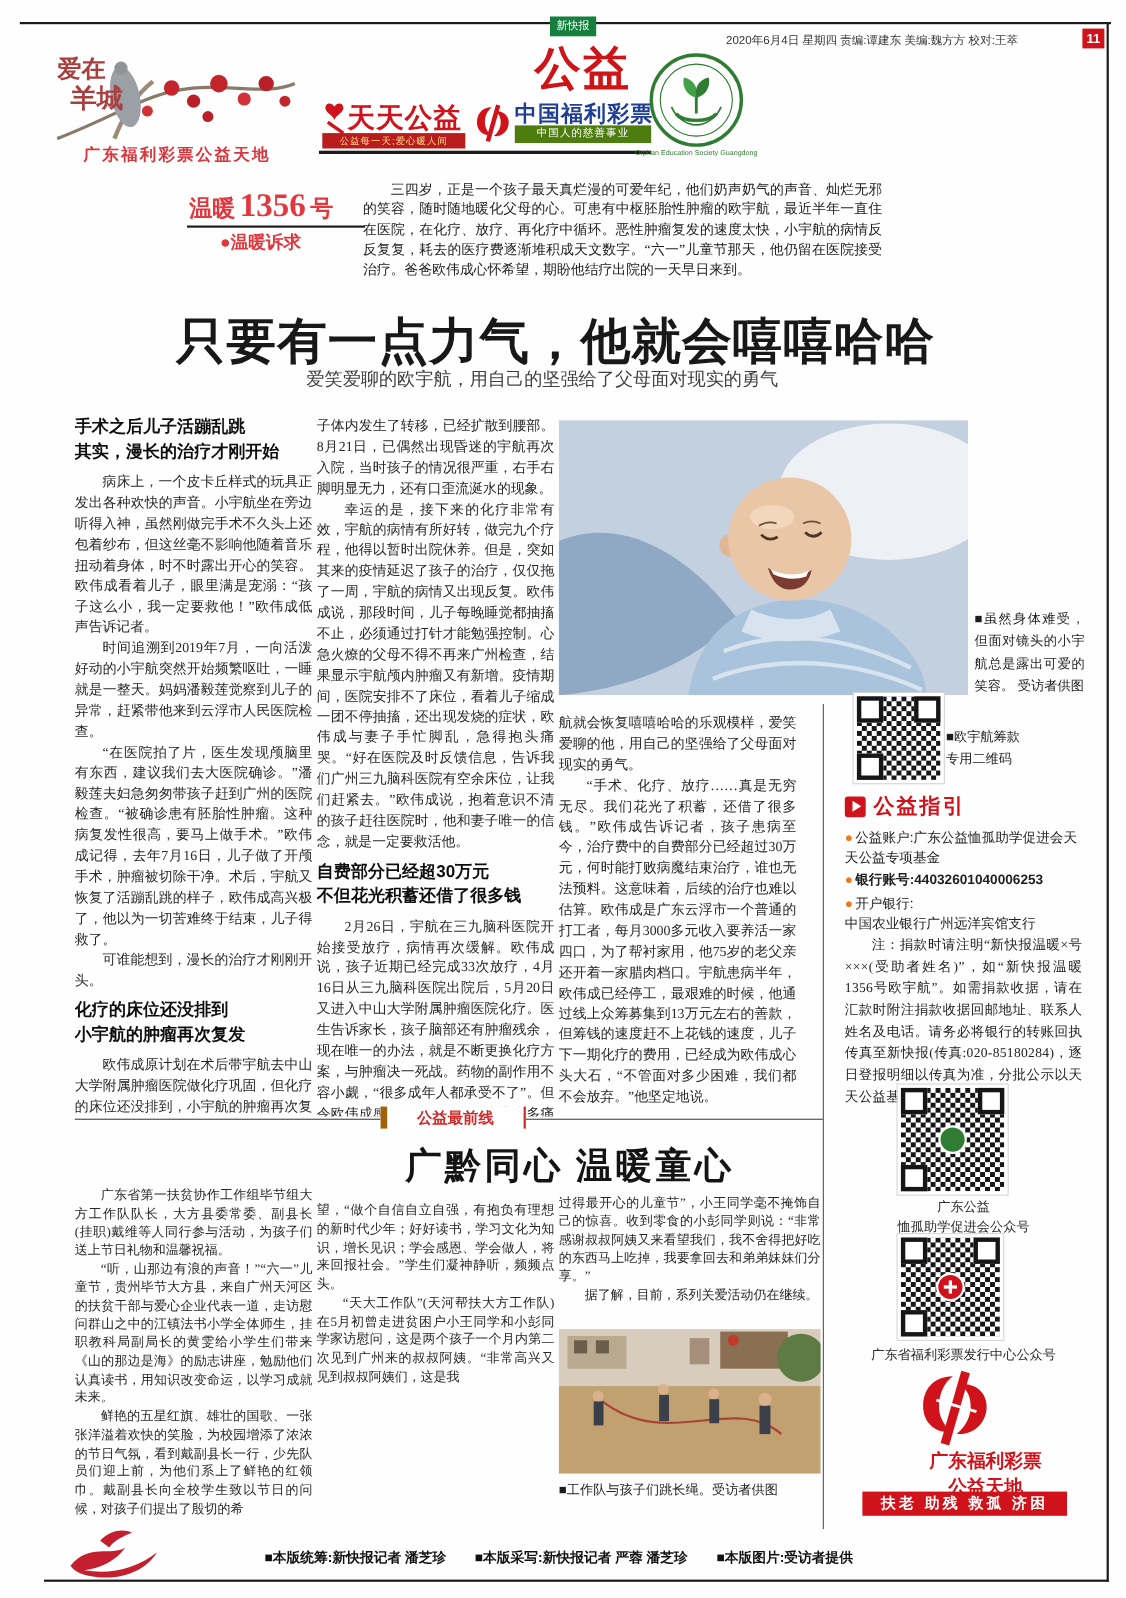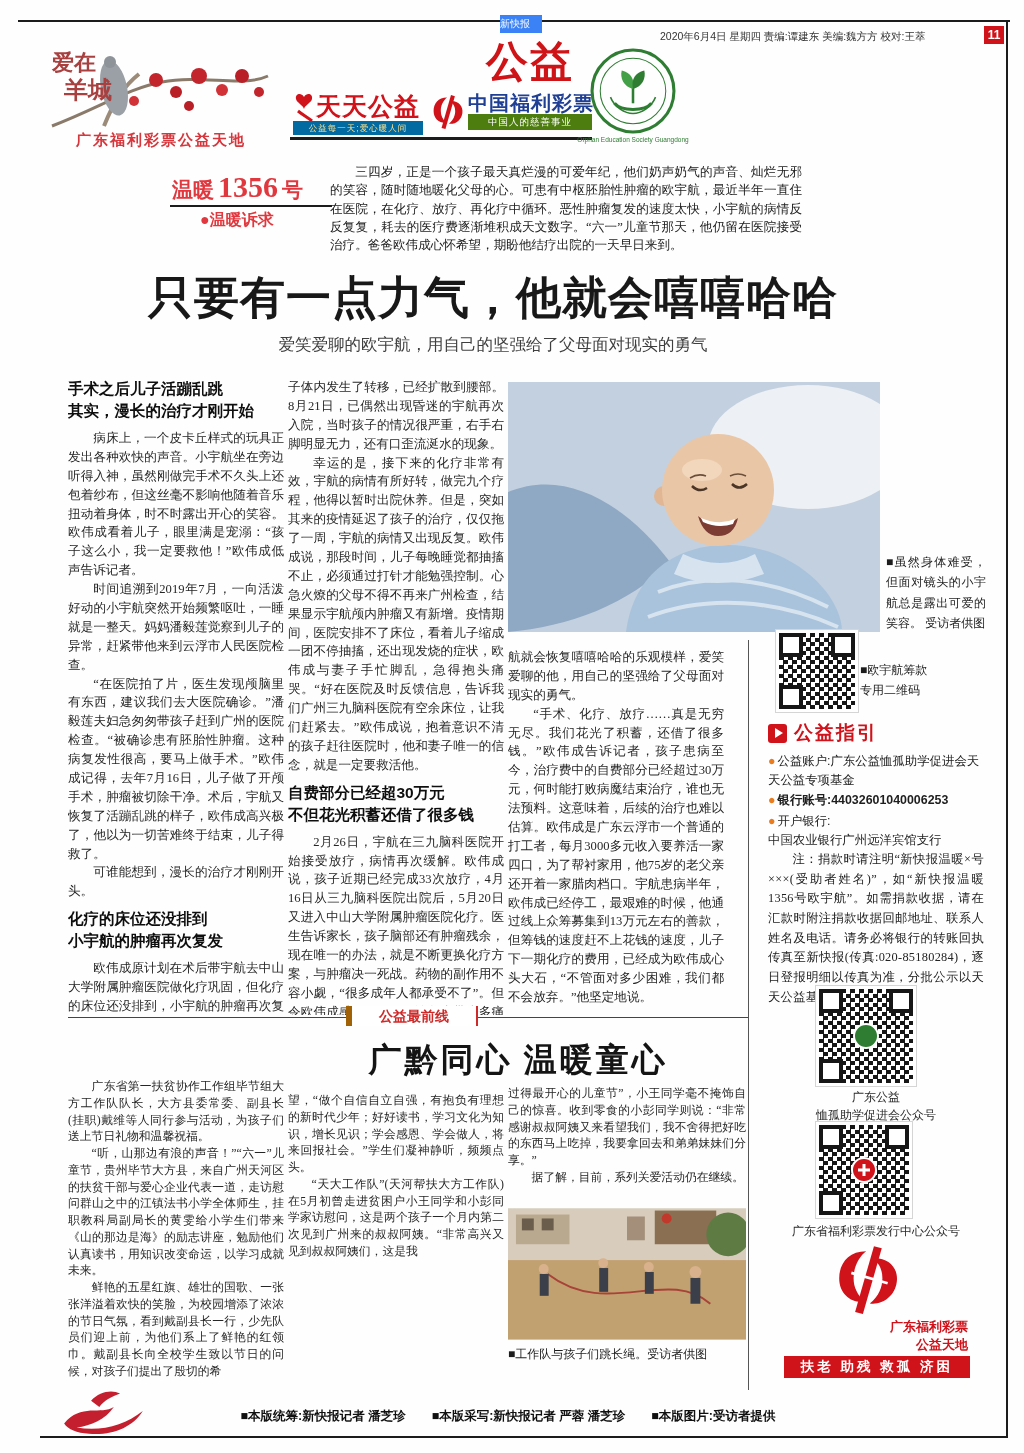--- a/index.html
+++ b/index.html
@@ -6,43 +6,43 @@
   .page{position:relative;width:1024px;height:1453px;margin:0 auto;background:#fefefe;
         font-family:"Liberation Sans",sans-serif;color:#222;overflow:hidden;}
   .abs{position:absolute;}
   .rule{position:absolute;background:#1c1c1c;}
   
   .brand-caption{position:absolute;left:42px;top:131px;width:238px;text-align:center;
     font-size:15px;font-weight:700;color:#d6363c;letter-spacing:2px;font-family:"Liberation Serif",serif;}
   .art-cal{position:absolute;font-family:"Liberation Serif",serif;color:#a84040;font-weight:700;line-height:1;}
   .ttgy-text{position:absolute;left:316px;top:90px;font-size:25px;font-weight:800;color:#d0121a;
     font-family:"Liberation Serif",serif;letter-spacing:1px;}
-  .ttgy-bar{position:absolute;left:293px;top:121px;width:130px;height:14px;background:#0369a1;color:#ffe28a;
+  .ttgy-bar{position:absolute;left:293px;top:121px;width:130px;height:14px;background:#b91c1c;color:#ffe28a;
     font-size:8.5px;line-height:14px;text-align:center;letter-spacing:1px;}
   .lot-text{position:absolute;left:468px;top:90px;font-size:20px;font-weight:800;color:#1f3f94;
     font-family:"Liberation Serif",serif;letter-spacing:1px;}
   .lot-bar{position:absolute;left:468px;top:114px;width:124px;height:16px;background:#4d7c0f;color:#fff;
     font-size:9.5px;line-height:16px;text-align:center;letter-spacing:1px;}
-  .mast-small{position:absolute;left:500px;top:15px;width:42px;height:18px;background:#3b82f6;color:#fff;
-    font-size:10px;line-height:18px;}
+  .mast-small{position:absolute;left:500px;top:15px;width:42px;height:18px;background:#15803d;color:#fff;
+    font-size:10px;line-height:18px;text-align:center;}
   .mast-big{position:absolute;left:486px;top:34px;font-size:42px;font-weight:800;color:#cf1418;
     font-family:"Liberation Serif",serif;letter-spacing:2px;}
   .dateline{position:absolute;left:660px;top:30px;width:320px;font-size:10.5px;color:#333;white-space:nowrap;}
   .pagebox{position:absolute;left:984px;top:26px;width:20px;height:18px;background:#d0121a;color:#fff;
     font-size:12px;font-weight:700;line-height:18px;text-align:center;}
   .emb-cap{position:absolute;left:575px;top:136px;width:116px;text-align:center;font-size:6.5px;color:#2e7d32;}
   
   .tag-warm{position:absolute;left:172px;top:170px;color:#e0383e;font-family:"Liberation Serif",serif;}
   .tag-warm b{font-size:30px;} .tag-warm span{font-size:21px;font-weight:700;}
   .tag-sub{position:absolute;left:200px;top:210px;font-size:16px;font-weight:800;color:#e0383e;}
   .intro{position:absolute;left:330px;top:163px;width:472px;height:102px;overflow:hidden;
     font-family:"Liberation Serif",serif;font-size:12.6px;line-height:1.45;text-align:justify;
     text-indent:2em;color:#202020;font-weight:500;}
   .headline{position:absolute;left:70px;top:268px;width:846px;text-align:center;font-size:45px;font-weight:800;
-    color:#181818;font-family:"Liberation Serif",serif;letter-spacing:1px;margin:0;}
+    color:#181818;font-family:"Liberation Serif",serif;letter-spacing:1px;margin:12px;}
   .subhead{position:absolute;left:70px;top:334px;width:846px;text-align:center;font-size:16.5px;color:#3f3f3f;margin:0;}
   
   .bodycol{position:absolute;width:216px;font-size:12.6px;line-height:1.5;text-align:justify;
     color:#262626;overflow:hidden;font-family:"Liberation Serif",serif;}
   .bodycol p{margin:0;text-indent:2em;}
   .bodycol p.cont{text-indent:0;}
   .colhead{font-size:15.5px;font-weight:700;line-height:1.42;color:#0e0e0e;white-space:pre-line;
     margin:7px 0 7px;font-family:"Liberation Sans",sans-serif;}
   .photocap{position:absolute;font-size:12px;line-height:1.7;color:#1d1d1d;text-align:justify;}
   
@@ -62,21 +62,21 @@
   .play-ic:before{content:"";position:absolute;left:7px;top:4.5px;border-left:8px solid #fff;
     border-top:5px solid transparent;border-bottom:5px solid transparent;}
   .sb-title{font-size:19px;font-weight:800;color:#d0121a;letter-spacing:2px;}
   .sb-list{position:absolute;left:768px;top:752px;width:216px;font-size:12.4px;line-height:1.55;color:#1e1e1e;}
   .sb-list div{margin:0 0 1px;white-space:pre-line;}
   .ob{color:#e87c1e;margin-right:2px;}
   .sb-note{position:absolute;left:768px;top:850px;width:216px;font-family:"Liberation Serif",serif;
     font-size:12.3px;line-height:1.6;text-align:justify;text-indent:2em;color:#222;letter-spacing:.3px;}
   .qrcap{position:absolute;width:216px;left:768px;text-align:center;font-size:12px;line-height:1.5;
     color:#2a2a2a;white-space:pre-line;}
-  .lot-big-text{position:absolute;left:752px;top:1318px;width:216px;text-align:right;font-size:13px;
+  .lot-big-text{position:absolute;left:788px;top:1318px;width:216px;text-align:center;font-size:17px;
     font-weight:800;color:#d0121a;line-height:1.35;white-space:pre-line;font-family:"Liberation Serif",serif;}
   .slogan{position:absolute;left:784px;top:1356px;width:186px;height:22px;background:#d0121a;color:#fff;
     font-size:13.5px;font-weight:700;line-height:22px;text-align:center;letter-spacing:3px;}
   
   .divider-label{position:absolute;left:346px;top:1006px;width:124px;background:#fff;text-align:center;
     font-size:14px;font-weight:700;color:#cf2a2a;border-left:6px solid #a16207;border-right:2px solid #cf2a2a;
     line-height:20px;}
   .btitle{position:absolute;left:288px;top:1038px;width:460px;text-align:center;font-size:33px;font-weight:800;
     color:#141414;letter-spacing:3px;font-family:"Liberation Serif",serif;margin:0;}
   .bcol{position:absolute;width:216px;font-size:11.8px;line-height:1.42;text-align:justify;color:#262626;

